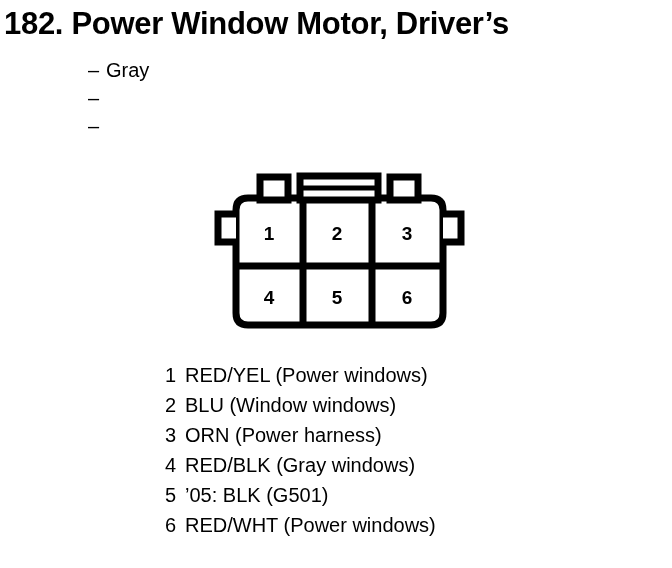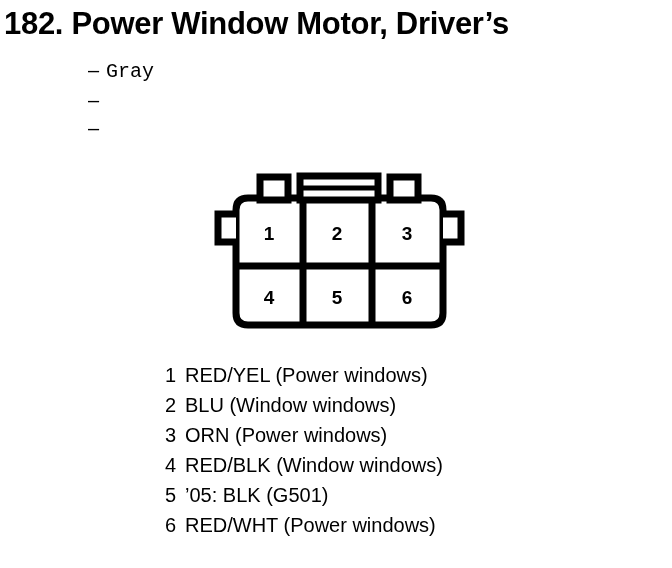--- a/index.html
+++ b/index.html
@@ -44,21 +44,20 @@
     display: flex;
     align-items: baseline;
   }
   .attr-dash {
     display: inline-block;
     width: 18px;
     flex: 0 0 18px;
   }
   .attr-text {
     display: inline-block;
-    font-family: Liberation Mono, monospace;
   }
 
   
   .connector-wrap {
     position: absolute;
     left: 196px;
     top: 168px;
     width: 280px;
     height: 170px;
   }
@@ -167,26 +166,26 @@
     <span class="pin-desc">RED/YEL (Power windows)</span>
   </div>
 
   <div class="pin-row">
     <span class="pin-index">2</span>
     <span class="pin-desc">BLU (Window windows)</span>
   </div>
 
   <div class="pin-row">
     <span class="pin-index">3</span>
-    <span class="pin-desc">ORN (Power windows)</span>
+    <span class="pin-desc">ORN (Power harness)</span>
   </div>
 
   <div class="pin-row">
     <span class="pin-index">4</span>
-    <span class="pin-desc">RED/BLK (Window windows)</span>
+    <span class="pin-desc">RED/BLK (Gray windows)</span>
   </div>
 
   <div class="pin-row">
     <span class="pin-index">5</span>
     <span class="pin-desc">
       <span class="sub-line">’05: BLK (G501)</span>
     </span>
   </div>
 
   <div class="pin-row">

